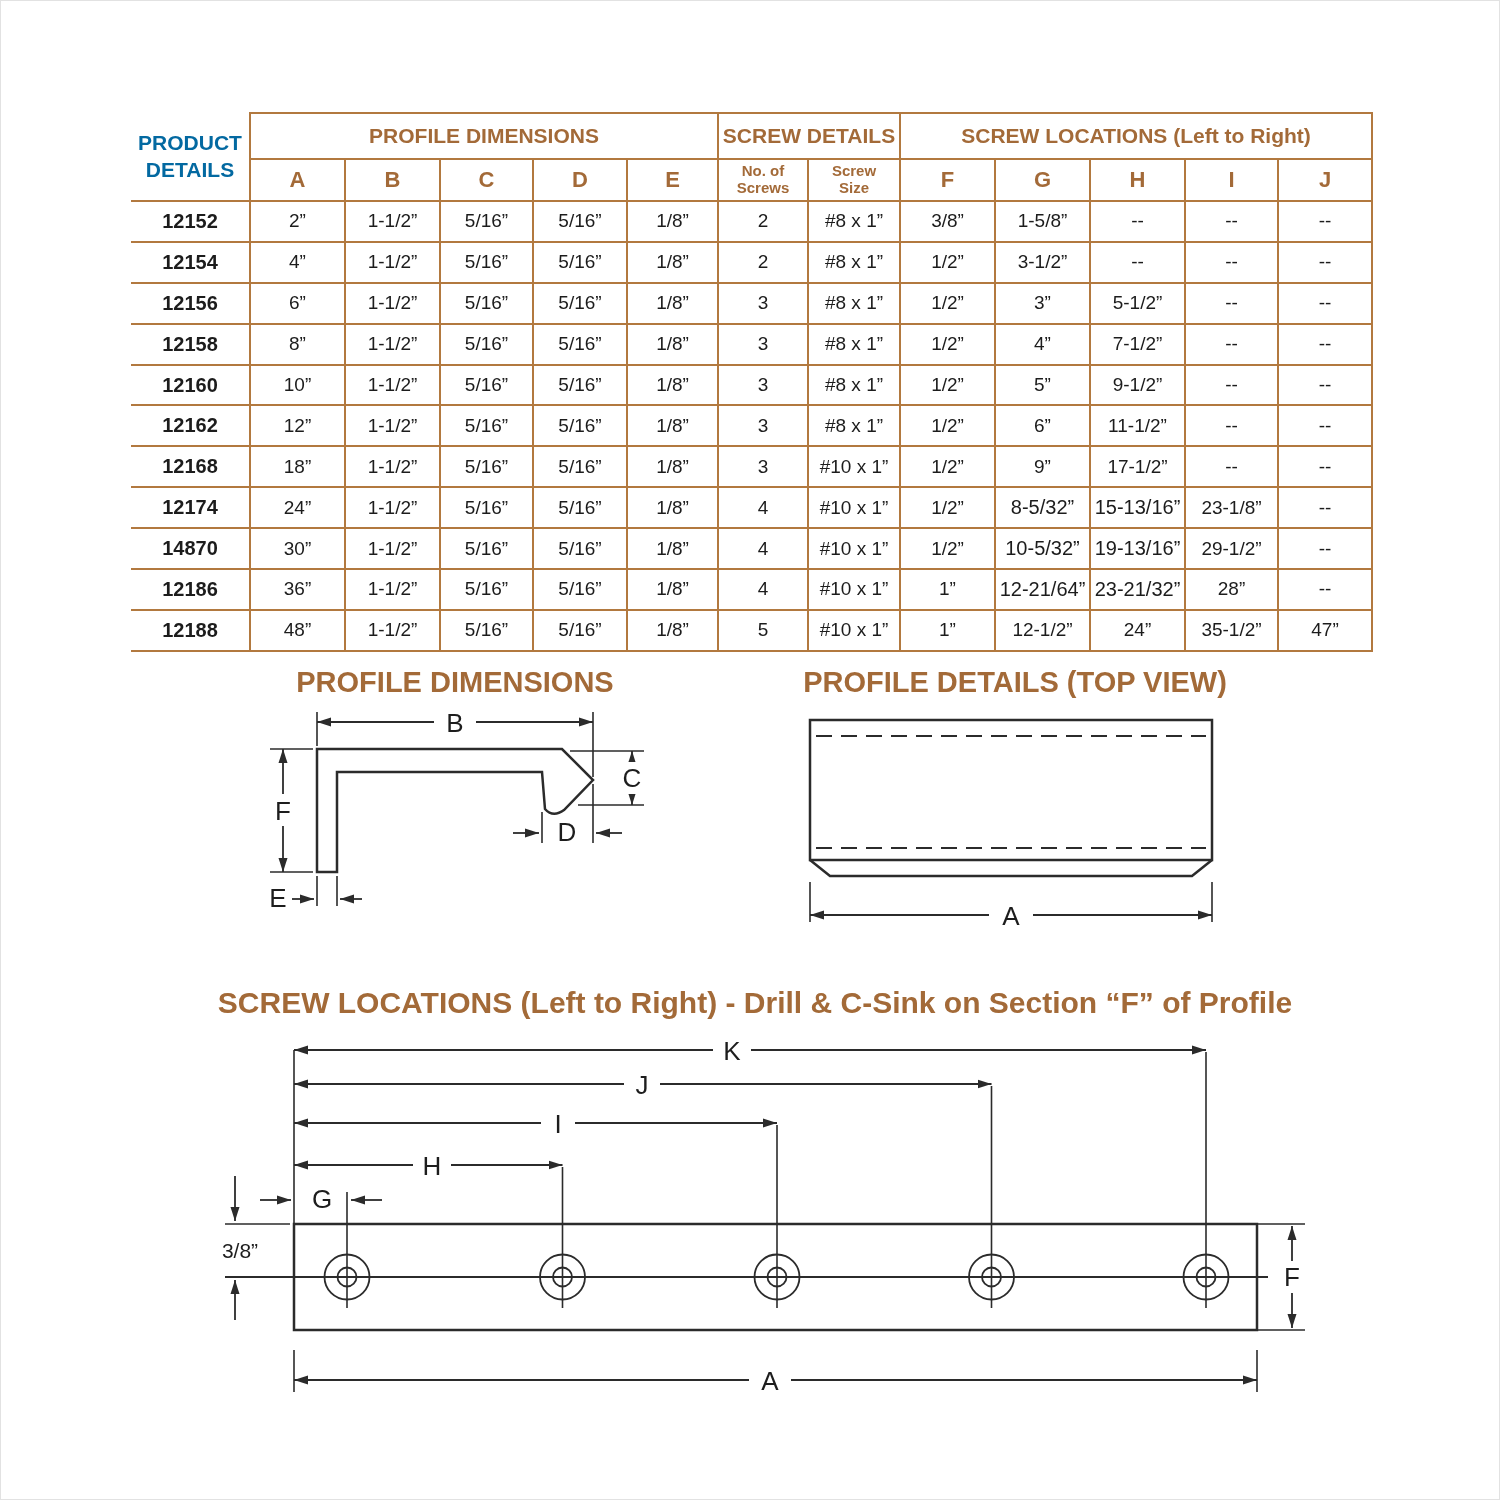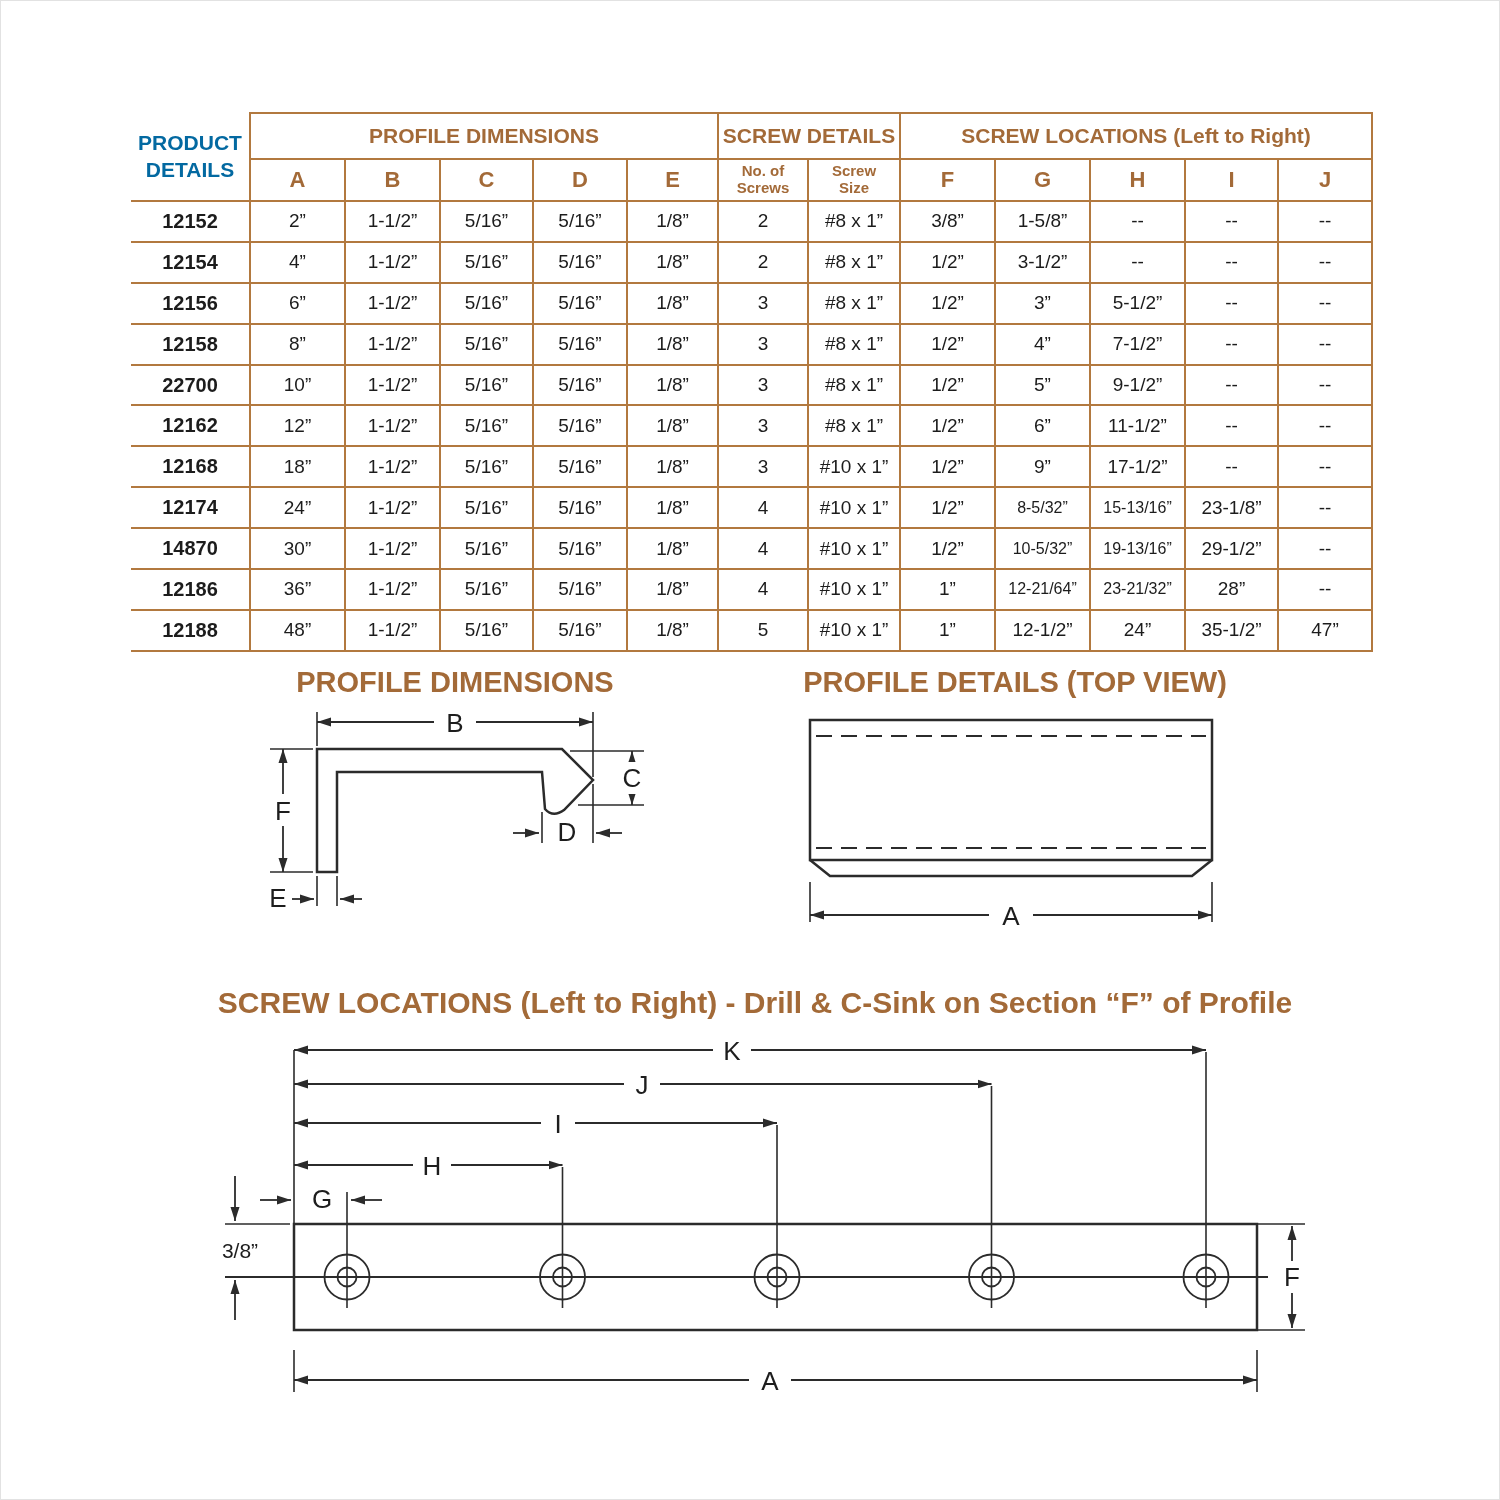--- a/index.html
+++ b/index.html
@@ -13,21 +13,21 @@
               table-layout:fixed;}
   #spec-table th,#spec-table td{border:2px solid #B2793F;padding:0;text-align:center;
               vertical-align:middle;background:transparent;}
   th.prodh{border-top:none !important;border-left:none !important;
            color:#0369a1;font-size:21px;font-weight:bold;line-height:1.25;}
   th.group{color:#A36A38;font-size:21px;font-weight:bold;height:44px;}
   th.colh{color:#A36A38;font-size:22px;font-weight:bold;height:40px;}
   th.colh .two-line{font-size:15px;line-height:1.12;}
   #spec-table tbody td{height:38.9px;font-size:19px;color:#1c1c1c;}
   #spec-table tbody td.prod{font-weight:bold;font-size:20px;border-left:none;text-align:center;}
-  #spec-table tbody td.sm{font-size:16px;}
+  #spec-table tbody td.sm{font-size:20px;}
 
   
   .diag-title{position:absolute;color:#A36A38;font-weight:bold;text-align:center;
               white-space:nowrap;}
   #t-profile{left:230px;top:666px;width:450px;font-size:29px;}
   #t-topview{left:790px;top:666px;width:450px;font-size:29px;}
   #t-screw{left:145px;top:986px;width:1220px;font-size:30px;}
 
   
   .diag{position:absolute;}
@@ -155,21 +155,21 @@
           <td>1/8”</td>
           <td>3</td>
           <td>#8 x 1”</td>
           <td>1/2”</td>
           <td>4”</td>
           <td>7-1/2”</td>
           <td>--</td>
           <td>--</td>
         </tr>
         <tr>
-          <td class="prod">22700</td>
+          <td class="prod">12160</td>
           <td>10”</td>
           <td>1-1/2”</td>
           <td>5/16”</td>
           <td>5/16”</td>
           <td>1/8”</td>
           <td>3</td>
           <td>#8 x 1”</td>
           <td>1/2”</td>
           <td>5”</td>
           <td>9-1/2”</td>

